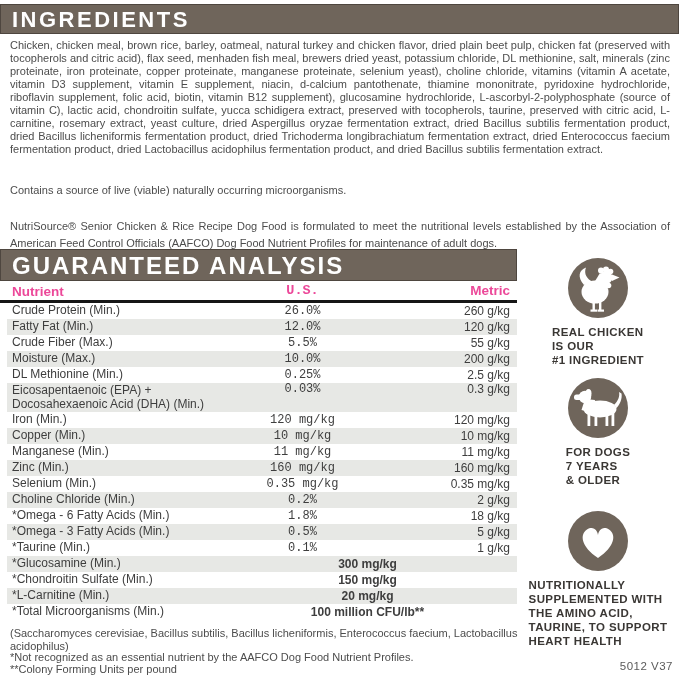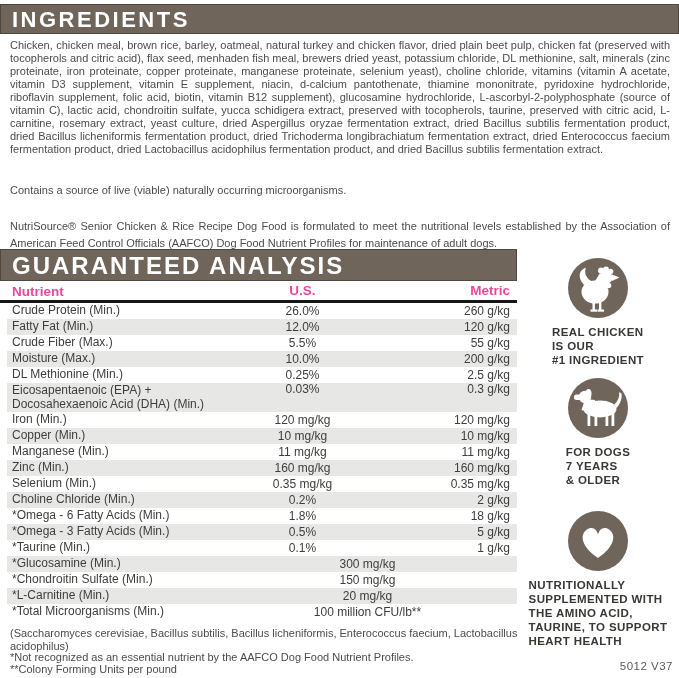--- a/index.html
+++ b/index.html
@@ -29,23 +29,23 @@
 
   
   .table{position:absolute;top:281px;left:0;width:517px;}
   .t-head{display:flex;height:22px;border-bottom:3px solid #161616;
           font-weight:bold;font-size:13.5px;color:#ec4899;}
   .t-head .c-nut,.t-head .c-us,.t-head .c-metric{align-items:flex-end;padding-bottom:2px;}
   .t-row{display:flex;height:16px;font-size:12px;color:var(--table-text);}
   .t-row.shaded{background:linear-gradient(to right,transparent 0 7px,var(--shade) 7px);}
   .t-row.tall{height:29px;}
   .c-nut{width:225px;padding-left:12px;display:flex;align-items:center;white-space:pre-line;line-height:13.5px;}
-  .c-us{width:155px;display:flex;align-items:center;justify-content:center;}
+  .c-us{width:155px;display:flex;align-items:center;justify-content:center;font-family:Liberation Mono, monospace;}
   .c-metric{flex:1;display:flex;align-items:center;justify-content:flex-end;padding-right:7px;}
-  .c-merged{flex:1;display:flex;align-items:center;justify-content:center;padding-right:7px;}
+  .c-merged{flex:1;display:flex;align-items:center;justify-content:center;padding-right:7px;font-weight:bold;}
   .t-row.tall .c-us,.t-row.tall .c-metric{align-items:flex-end;padding-bottom:16px;}
 
   
   .footnote{position:absolute;left:10px;font-size:11px;line-height:12.5px;color:var(--body-text);}
   .fn-organisms{top:627px;width:532px;}
   .fn-nutrient{top:651px;width:532px;}
   .fn-cfu{top:663px;width:532px;}
   .product-code{position:absolute;top:660px;right:6px;font-size:11.5px;color:#5A5A5A;letter-spacing:0.5px;}
 
   

